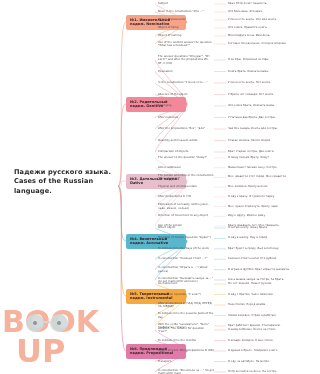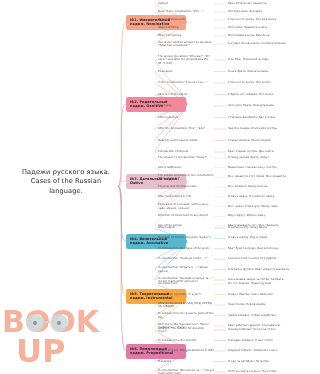--- a/index.html
+++ b/index.html
@@ -10,23 +10,22 @@
     overflow:hidden;
     position:relative;
   }
   #map{position:absolute;inset:0;}
   svg.links{position:absolute;left:0;top:0;width:309px;height:374px;pointer-events:none;}
 
   .root{
     position:absolute;
     left:14px;top:168px;
     width:104px;
-    text-align:center;
     font-size:6.6px;
-    font-weight:normal;
+    font-weight:bold;
     line-height:1.42;
     color:#2b2b2b;
     letter-spacing:.1px;
   }
 
   .case-node{
     position:absolute;
     border-radius:2px;
     font-size:3.5px;
     font-weight:bold;

